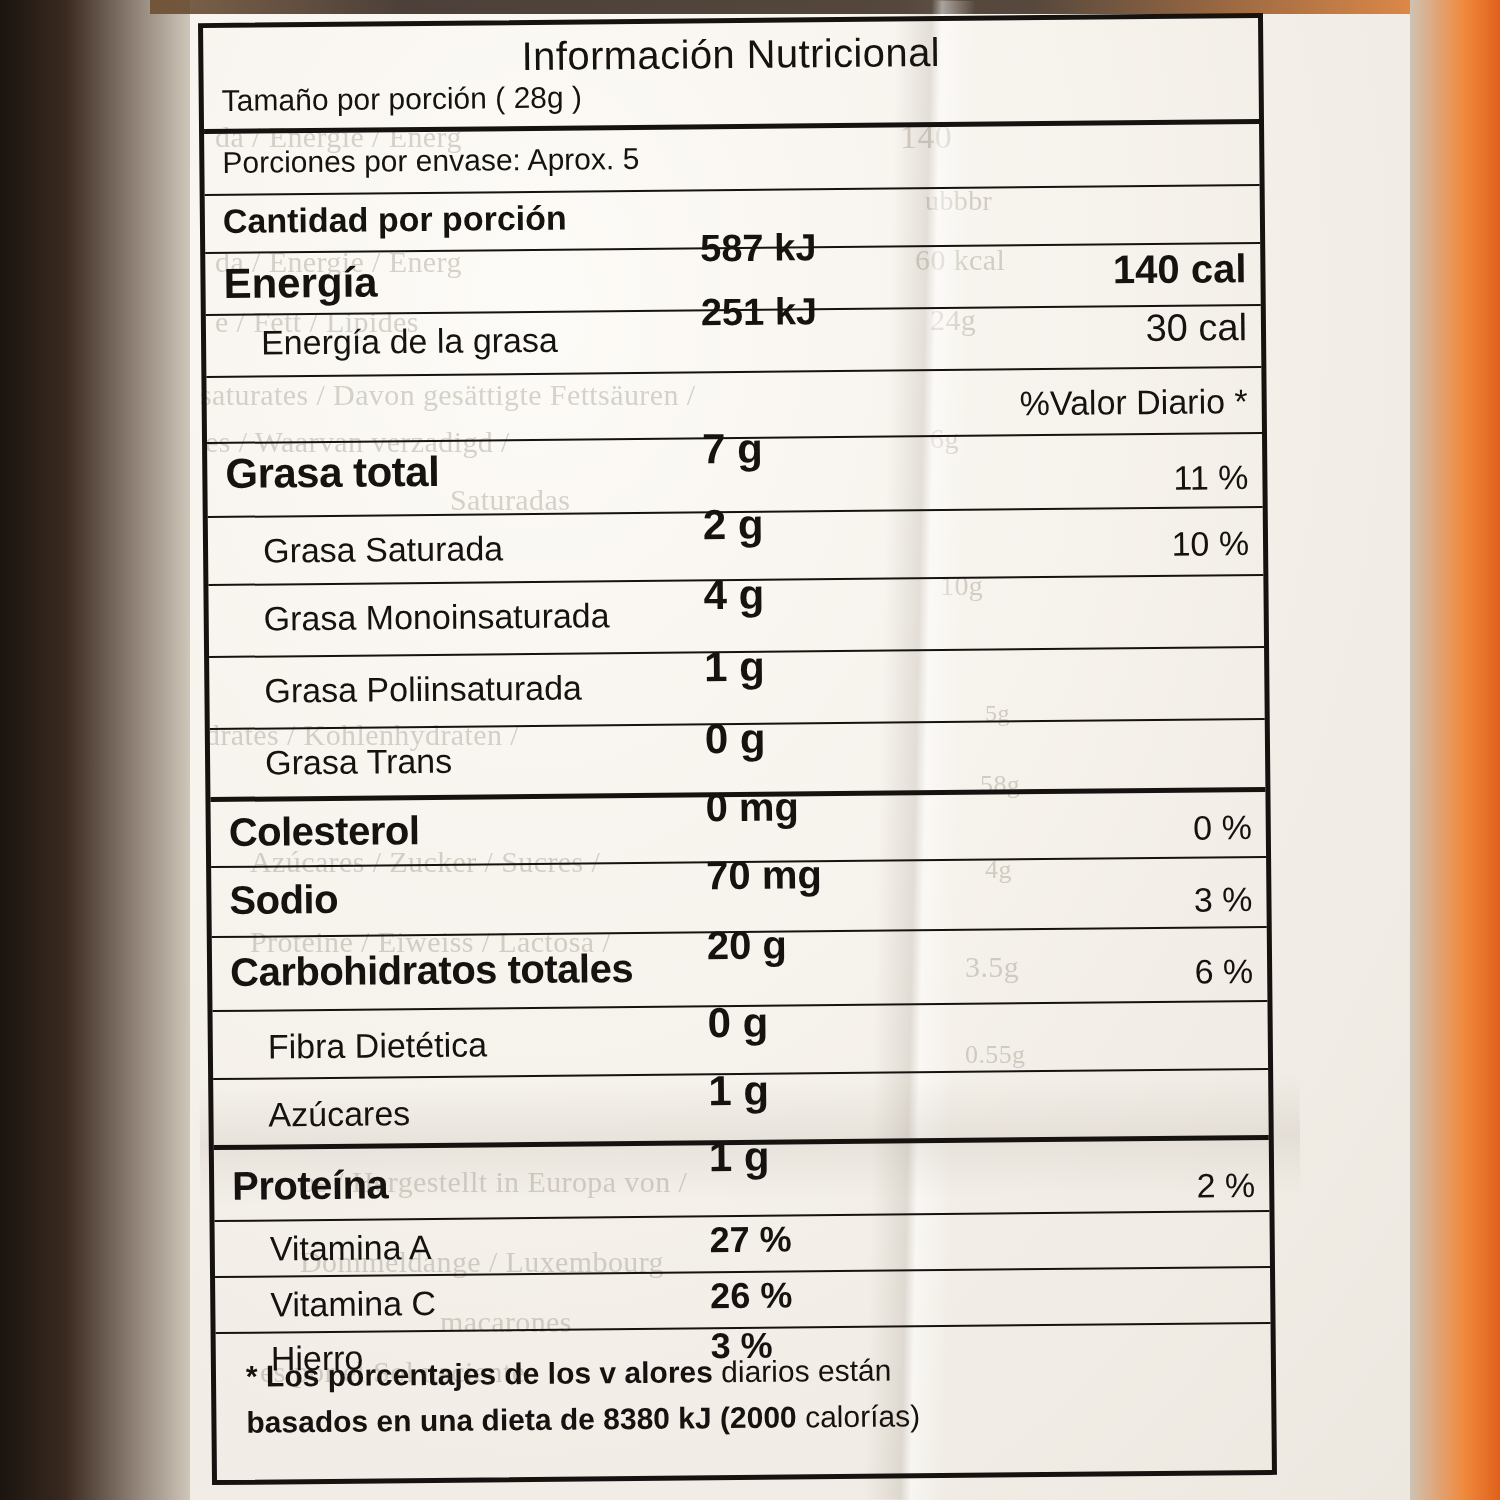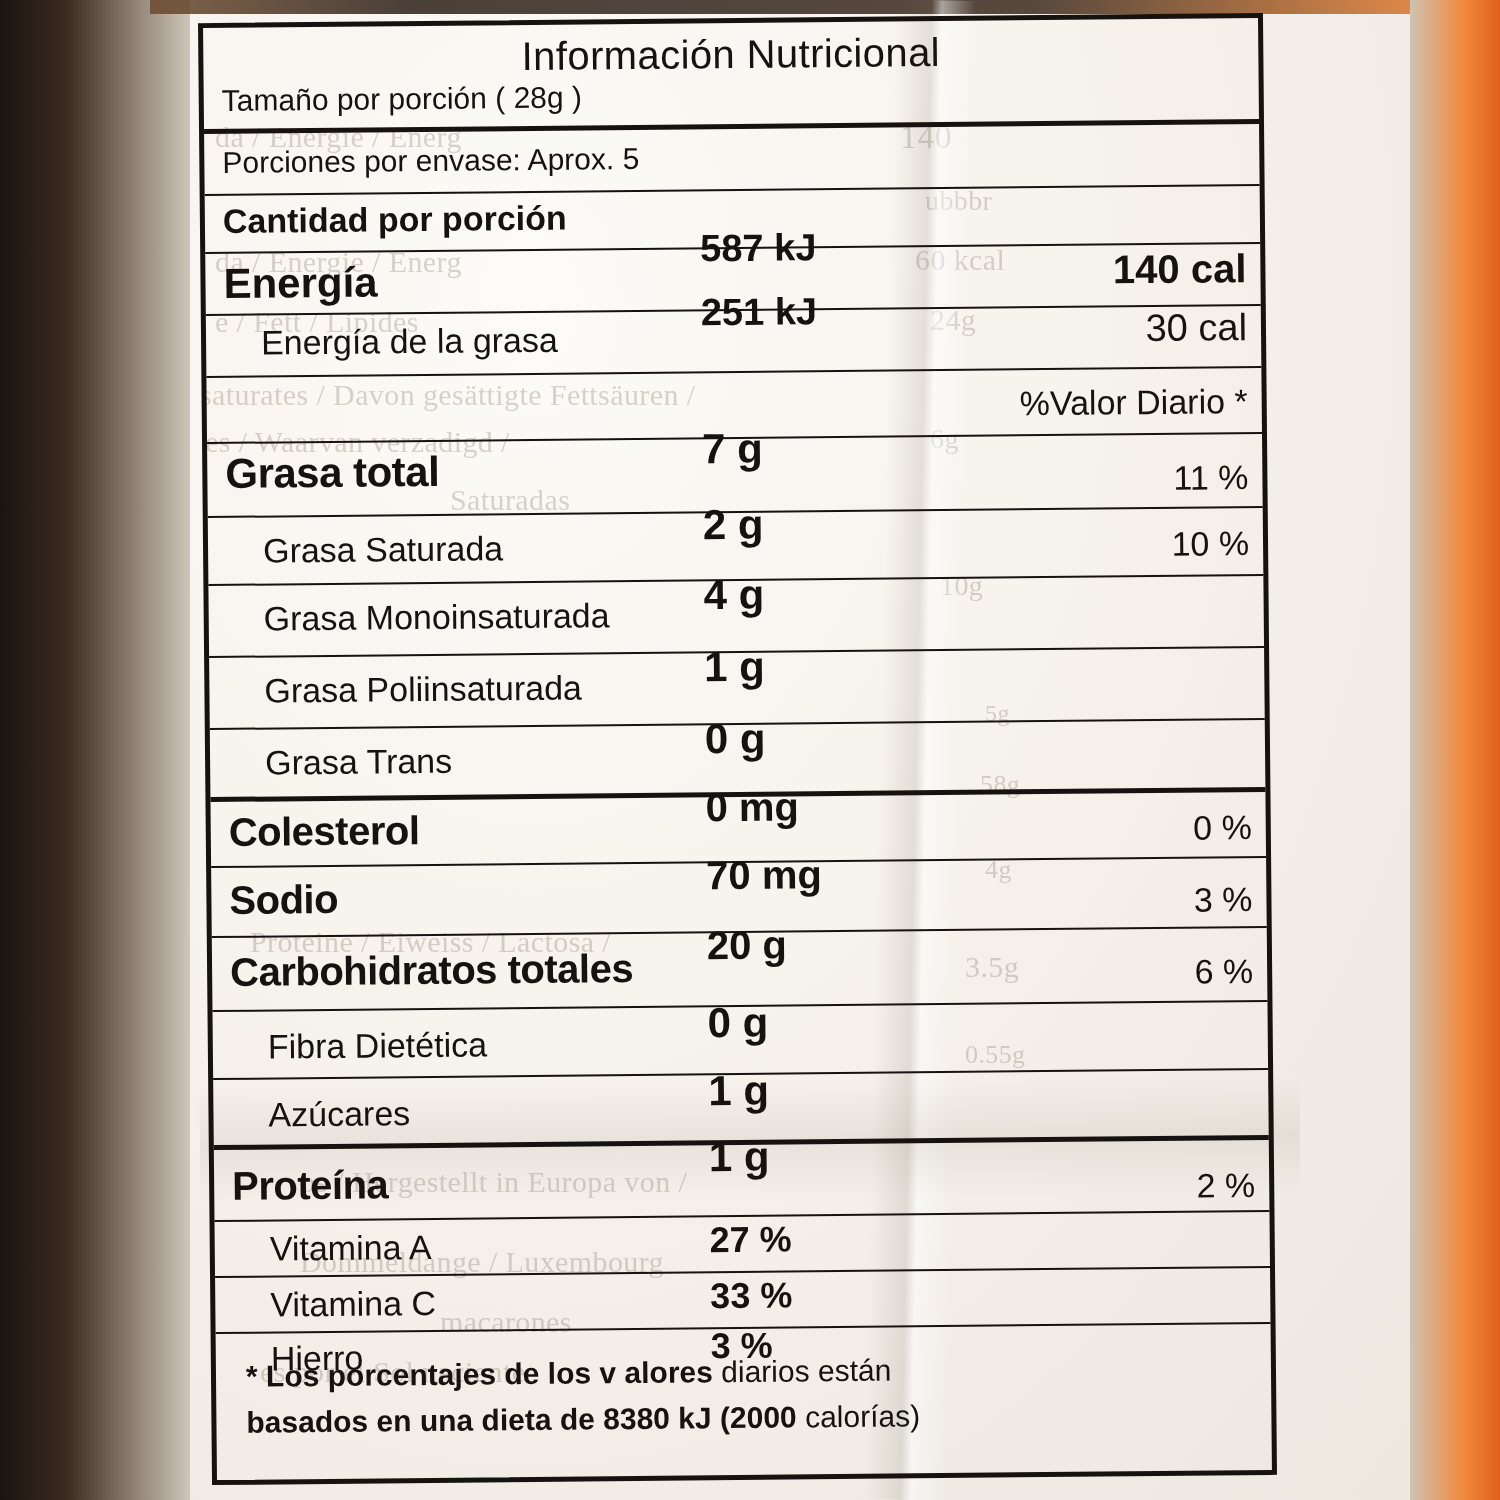--- a/index.html
+++ b/index.html
@@ -145,21 +145,23 @@
   <div class="ghost" style="left:215px; top:245px; font-size:30px;">da / Energie / Energ</div>
   <div class="ghost" style="left:915px; top:243px; font-size:30px;">60 kcal</div>
   <div class="ghost" style="left:215px; top:305px; font-size:30px;">e / Fett / Lipides</div>
   <div class="ghost" style="left:930px; top:303px; font-size:30px;">24g</div>
   <div class="ghost" style="left:200px; top:378px; font-size:30px;">saturates / Davon gesättigte Fettsäuren /</div>
   <div class="ghost" style="left:205px; top:425px; font-size:30px;">es / Waarvan verzadigd /</div>
   <div class="ghost" style="left:930px; top:423px; font-size:28px;">6g</div>
   <div class="ghost" style="left:450px; top:483px; font-size:30px;">Saturadas</div>
   <div class="ghost" style="left:940px; top:570px; font-size:28px;">10g</div>
   <div class="ghost" style="left:985px; top:700px; font-size:24px;">5g</div>
+  <div class="ghost" style="left:205px; top:718px; font-size:30px;">drates / Kohlenhydraten /</div>
   <div class="ghost" style="left:980px; top:770px; font-size:26px;">58g</div>
+  <div class="ghost" style="left:250px; top:845px; font-size:30px;">Azúcares / Zucker / Sucres /</div>
   <div class="ghost" style="left:985px; top:855px; font-size:26px;">4g</div>
   <div class="ghost" style="left:250px; top:925px; font-size:30px;">Proteine / Eiweiss / Lactosa /</div>
   <div class="ghost" style="left:965px; top:950px; font-size:30px;">3.5g</div>
   <div class="ghost" style="left:965px; top:1040px; font-size:26px;">0.55g</div>
   <div class="ghost" style="left:300px; top:1165px; font-size:30px;">os / Hergestellt in Europa von /</div>
   <div class="ghost" style="left:300px; top:1245px; font-size:30px;">Dommeldange / Luxembourg</div>
   <div class="ghost" style="left:440px; top:1305px; font-size:30px;">macarones</div>
   <div class="ghost" style="left:260px; top:1355px; font-size:30px;">es por el Sol naciente</div>
 
   <div class="crease1"></div>
@@ -262,21 +264,21 @@
       <div class="right md" style="top:26px;">2 %</div>
     </div>
 
     <div class="row" style="height:56px;">
       <div class="lbl lbl-ind md" style="top:8px;">Vitamina A</div>
       <div class="val bold" style="top:2px; font-size:36px;">27 %</div>
     </div>
 
     <div class="row" style="height:56px;">
       <div class="lbl lbl-ind md" style="top:8px;">Vitamina C</div>
-      <div class="val bold" style="top:2px; font-size:36px;">33 %</div>
+      <div class="val bold" style="top:2px; font-size:36px;">26 %</div>
     </div>
 
     <div class="row nobd" style="height:150px;">
       <div class="lbl lbl-ind md" style="top:6px;">Hierro</div>
       <div class="val bold" style="top:-4px; font-size:36px;">3 %</div>
 
       <div class="footnote" style="top:22px;">
         <span>*  Los porcentajes de los v alores</span>
         <span class="light">diarios están</span>
       </div>

